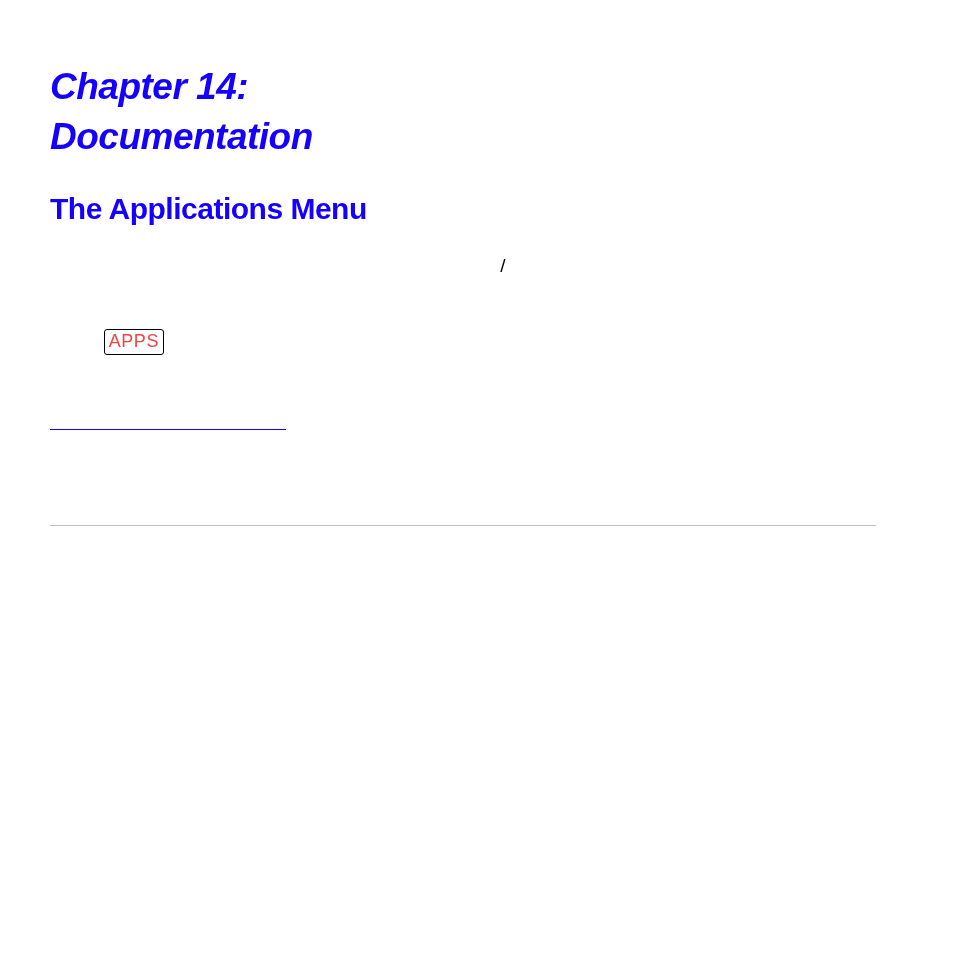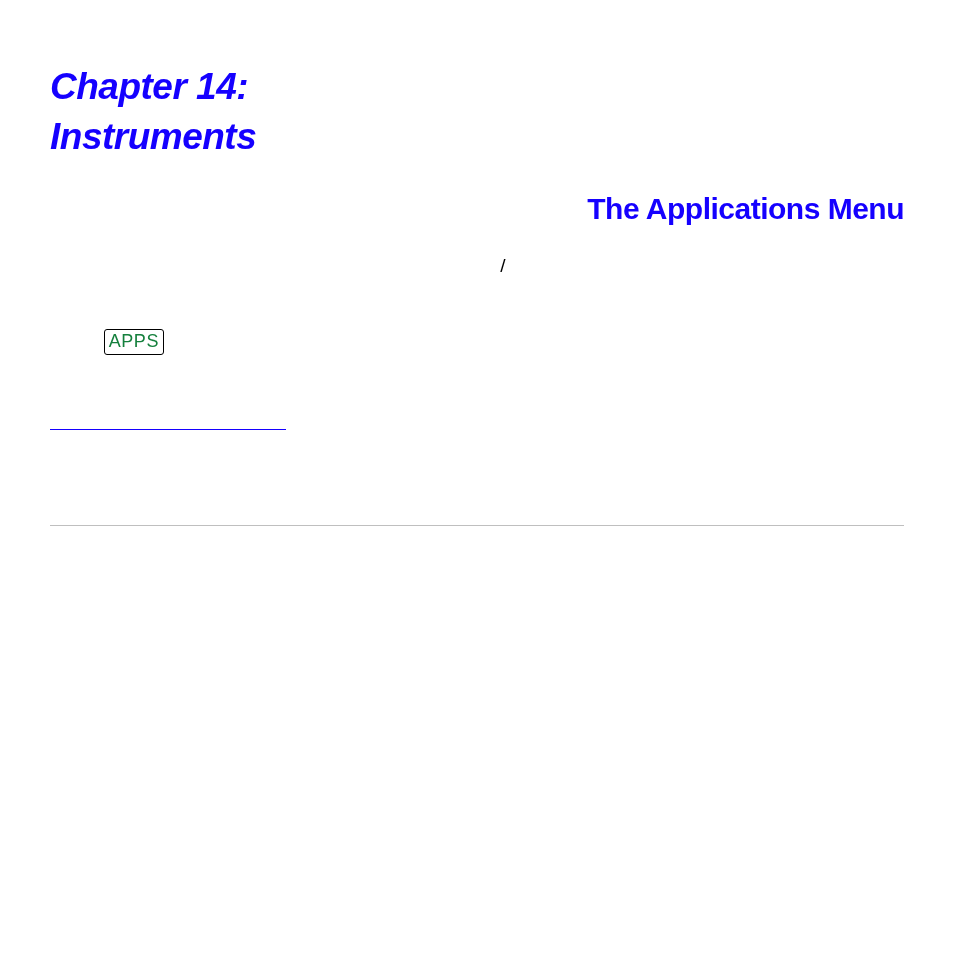--- a/index.html
+++ b/index.html
@@ -6,57 +6,56 @@
   body {
     margin: 0;
     padding: 0;
     width: 954px;
     height: 954px;
     background: #ffffff;
     font-family: "Helvetica Neue", Helvetica, Arial, sans-serif;
     color: #000;
   }
   .page {
-    padding: 62px 50px 0 50px;
+    padding: 62px 78px 0 50px;
     border-radius: 31px;
   }
   .chapter-title {
     font-size: 37px;
     font-weight: 900;
     font-style: italic;
     color: #1500ff;
     line-height: 1.35;
     margin: 0 0 30px 0;
     letter-spacing: -0.5px;
   }
   .section-title {
     font-size: 30px;
     font-weight: 900;
     color: #1500ff;
     margin: 0 0 26px 0;
     letter-spacing: -0.5px;
-    text-align: right;
   }
   .body-text {
     font-size: 19px;
     line-height: 1.5;
     color: #ffffff;
     margin: 0 0 18px 0;
   }
   .body-text .slash-visible {
     color: #000;
   }
   .apps-key {
     display: inline-block;
     border: 1.5px solid #000;
     border-radius: 3px;
     font-family: "Helvetica Neue", Helvetica, Arial, sans-serif;
     font-size: 18px;
     letter-spacing: 0.5px;
-    color: #15803d;
+    color: #ef4444;
     padding: 0 4px;
     line-height: 1.3;
     vertical-align: middle;
     font-weight: 400;
     font-stretch: condensed;
   }
   .link-like {
     font-size: 19px;
     line-height: 1.5;
     margin: 0 0 26px 0;
@@ -80,21 +79,21 @@
     margin: 0 0 0 0;
   }
 </style>
 </head>
 <body>
 
 <div class="page">
 
   <h1 class="chapter-title">
     <span>Chapter 14:</span><br>
-    <span>Instruments</span>
+    <span>Documentation</span>
   </h1>
 
   <h2 class="section-title">The Applications Menu</h2>
 
   <p class="body-text">
     <span>The TI-35 Plus comes with several Texas Instruments</span><span class="slash-visible">/</span><span>developed applications already installed, and others that you can install. The TI-84 Plus has 1.54 M of space for applications.</span>
   </p>
 
   <p class="body-text">
     <span>Press </span><span class="apps-key">APPS</span><span> to see the complete list of applications that came with your calculator. Documentation for TI applications is on the product CD, the applications themselves, or</span>

